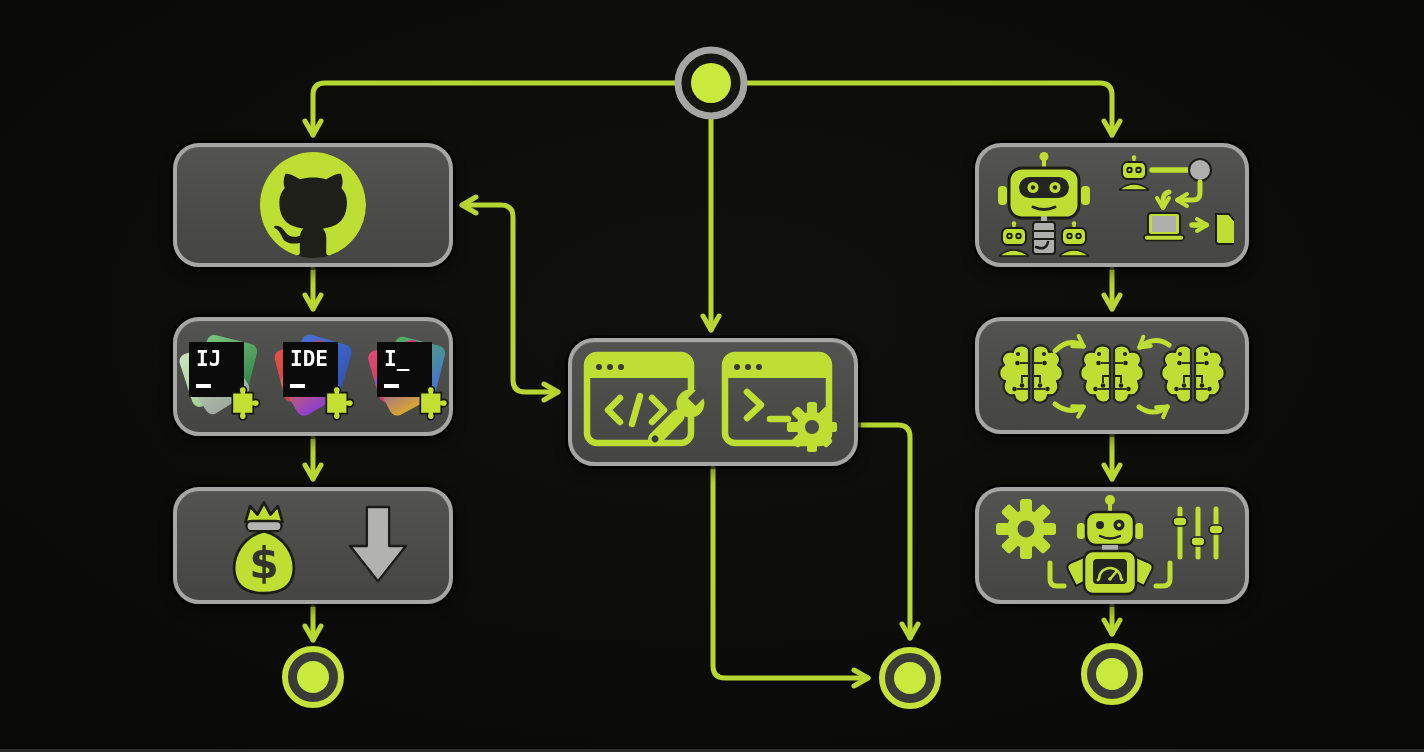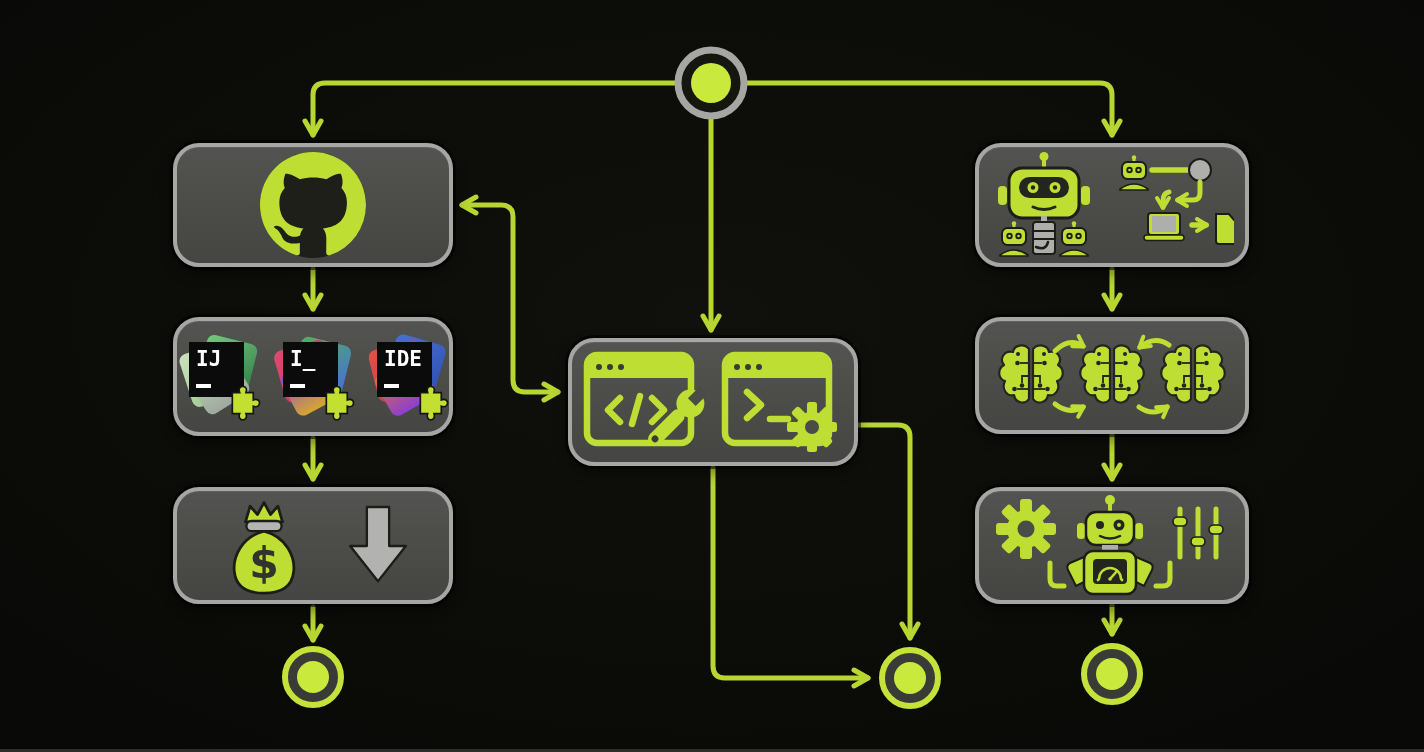--- a/index.html
+++ b/index.html
@@ -108,67 +108,67 @@
         <span>IJ</span>
         <span class="jb-us"></span>
       </div>
       <svg class="jb-puzzle" viewBox="0 0 38 42">
         <path d="M5,13 h7 c-3,-8 9,-8 6,0 h7 v7 c8,-3 8,9 0,6 v7 h-7 c3,8 -9,8 -6,0 h-7 z" fill="#c3e032" stroke="#15160f" stroke-width="1.6"></path>
       </svg>
     </div>
     <div class="jb">
       <svg class="jb-bg" viewBox="0 0 84 84">
         <defs>
+          <linearGradient id="g2a" x1="0" y1="0" x2="1" y2="1">
+              <stop offset="0" stop-color="#e25246"></stop>
+              <stop offset="1" stop-color="#c22a50"></stop>
+            </linearGradient>
+          <linearGradient id="g2b" x1="0" y1="0" x2="1" y2="1">
+              <stop offset="0" stop-color="#4a6fd4"></stop>
+              <stop offset="1" stop-color="#2d4fb0"></stop>
+            </linearGradient>
+          <linearGradient id="g2c" x1="0" y1="0" x2="0" y2="1">
+              <stop offset="0" stop-color="#e0732e"></stop>
+              <stop offset="1" stop-color="#8e3fd0"></stop>
+            </linearGradient>
+        </defs>
+        <rect x="24" y="4" width="54" height="54" rx="8" fill="url(#g2b)" transform="rotate(16 51 31)"></rect>
+        <rect x="6" y="10" width="56" height="56" rx="8" fill="url(#g2a)" transform="rotate(-14 34 38)"></rect>
+        <rect x="14" y="30" width="52" height="48" rx="8" fill="url(#g2c)" transform="rotate(-30 40 54)"></rect>
+      </svg>
+      <div class="jb-badge">
+        <span>IDE</span>
+        <span class="jb-us"></span>
+      </div>
+      <svg class="jb-puzzle" viewBox="0 0 38 42">
+        <path d="M5,13 h7 c-3,-8 9,-8 6,0 h7 v7 c8,-3 8,9 0,6 v7 h-7 c3,8 -9,8 -6,0 h-7 z" fill="#c3e032" stroke="#15160f" stroke-width="1.6"></path>
+      </svg>
+    </div>
+    <div class="jb">
+      <svg class="jb-bg" viewBox="0 0 84 84">
+        <defs>
           <linearGradient id="g3a" x1="0" y1="0" x2="1" y2="1">
               <stop offset="0" stop-color="#e04a6f"></stop>
               <stop offset="1" stop-color="#c22a6f"></stop>
             </linearGradient>
           <linearGradient id="g3b" x1="0" y1="0" x2="1" y2="1">
               <stop offset="0" stop-color="#55b05c"></stop>
               <stop offset="1" stop-color="#3f6fe0"></stop>
             </linearGradient>
           <linearGradient id="g3c" x1="0" y1="0" x2="0" y2="1">
               <stop offset="0" stop-color="#7a4fd0"></stop>
               <stop offset="1" stop-color="#d9a531"></stop>
             </linearGradient>
         </defs>
         <rect x="24" y="6" width="54" height="54" rx="8" fill="url(#g3b)" transform="rotate(14 51 33)"></rect>
         <rect x="6" y="10" width="56" height="56" rx="8" fill="url(#g3a)" transform="rotate(-16 34 38)"></rect>
         <rect x="14" y="30" width="52" height="48" rx="8" fill="url(#g3c)" transform="rotate(-28 40 54)"></rect>
       </svg>
       <div class="jb-badge">
         <span>I_</span>
-        <span class="jb-us"></span>
-      </div>
-      <svg class="jb-puzzle" viewBox="0 0 38 42">
-        <path d="M5,13 h7 c-3,-8 9,-8 6,0 h7 v7 c8,-3 8,9 0,6 v7 h-7 c3,8 -9,8 -6,0 h-7 z" fill="#c3e032" stroke="#15160f" stroke-width="1.6"></path>
-      </svg>
-    </div>
-    <div class="jb">
-      <svg class="jb-bg" viewBox="0 0 84 84">
-        <defs>
-          <linearGradient id="g2a" x1="0" y1="0" x2="1" y2="1">
-              <stop offset="0" stop-color="#e25246"></stop>
-              <stop offset="1" stop-color="#c22a50"></stop>
-            </linearGradient>
-          <linearGradient id="g2b" x1="0" y1="0" x2="1" y2="1">
-              <stop offset="0" stop-color="#4a6fd4"></stop>
-              <stop offset="1" stop-color="#2d4fb0"></stop>
-            </linearGradient>
-          <linearGradient id="g2c" x1="0" y1="0" x2="0" y2="1">
-              <stop offset="0" stop-color="#e0732e"></stop>
-              <stop offset="1" stop-color="#8e3fd0"></stop>
-            </linearGradient>
-        </defs>
-        <rect x="24" y="4" width="54" height="54" rx="8" fill="url(#g2b)" transform="rotate(16 51 31)"></rect>
-        <rect x="6" y="10" width="56" height="56" rx="8" fill="url(#g2a)" transform="rotate(-14 34 38)"></rect>
-        <rect x="14" y="30" width="52" height="48" rx="8" fill="url(#g2c)" transform="rotate(-30 40 54)"></rect>
-      </svg>
-      <div class="jb-badge">
-        <span>IDE</span>
         <span class="jb-us"></span>
       </div>
       <svg class="jb-puzzle" viewBox="0 0 38 42">
         <path d="M5,13 h7 c-3,-8 9,-8 6,0 h7 v7 c8,-3 8,9 0,6 v7 h-7 c3,8 -9,8 -6,0 h-7 z" fill="#c3e032" stroke="#15160f" stroke-width="1.6"></path>
       </svg>
     </div>
   </div>
 
   <div class="node-box" id="box-money">
     <svg width="100" height="104" viewBox="0 0 108 112">

